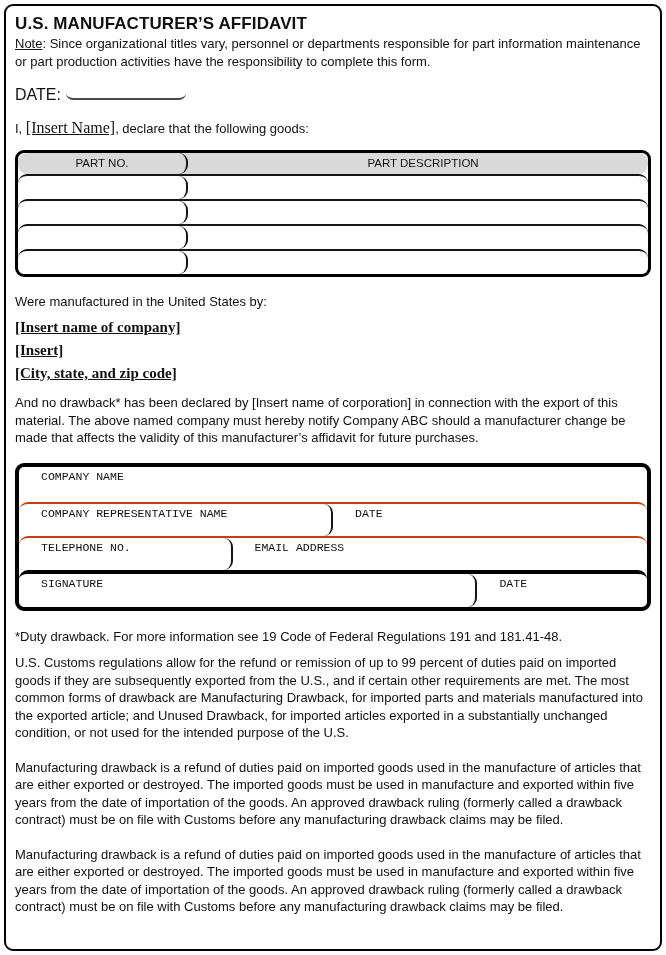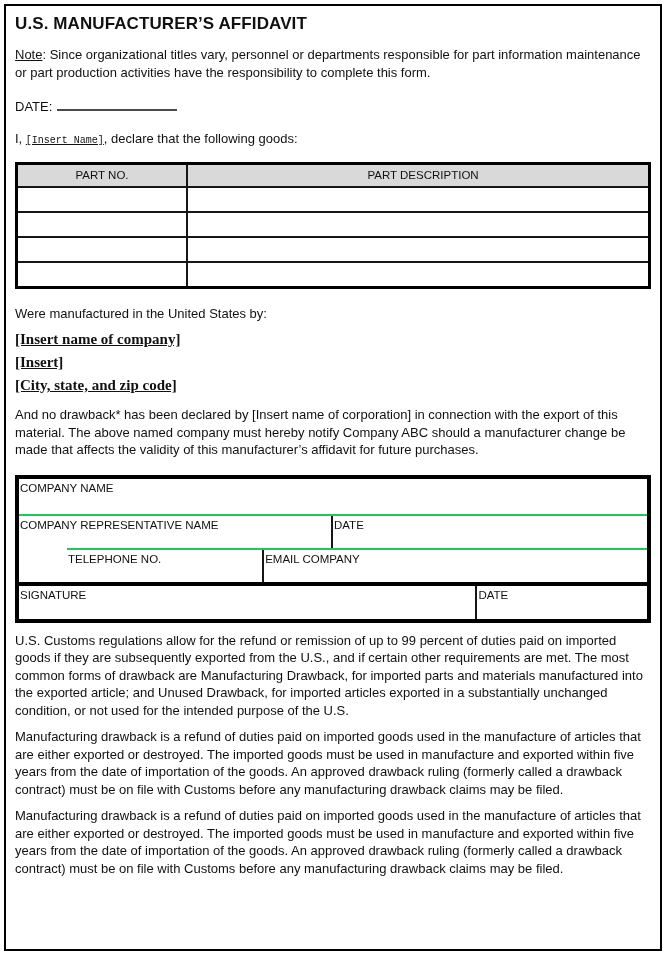--- a/index.html
+++ b/index.html
@@ -1,15 +1,15 @@
 <!DOCTYPE html>
 <html><head>
 <meta charset="utf-8">
 <style>
-  * { box-sizing: border-box; }
+  * { box-sizing: border-box; border-radius: 9px; }
   html, body {
     margin: 0; padding: 0;
     width: 666px; height: 955px;
     background: #ffffff;
     font-family: "Liberation Sans", sans-serif;
     color: #111111;
     overflow: hidden;
   }
   .page {
     margin: 4px;
@@ -23,38 +23,38 @@
     margin: 3px 0 0 0;
     font-size: 17px;
     font-weight: bold;
     letter-spacing: 0.1px;
   }
   p, .para {
     margin: 0;
     font-size: 13px;
     line-height: 17.5px;
   }
-  .note { margin-top: 12px; }
+  .note { margin-top: 1px; }
   .note-label { text-decoration: underline; }
 
-  .date-row { margin-top: 16px; font-size: 13px; height: 18px; }
+  .date-row { margin-top: 16px; font-size: 16px; height: 18px; }
   .date-line {
     display: inline-block;
     width: 120px;
     height: 14px;
     margin-left: 5px;
     border-bottom: 2px solid #4a4a4a;
     vertical-align: baseline;
   }
 
   .declaration { margin-top: 15px; }
   .ph-serif {
-    font-family: Liberation Mono, monospace;
+    font-family: Liberation Serif, serif;
     text-decoration: underline;
-    font-size: 10px;
+    font-size: 16px;
   }
 
   
   .parts-table { margin-top: 12px; border: 3px solid #000000; }
   .pt-row { display: flex; }
   .pt-row + .pt-row { border-top: 2px solid #161616; }
   .pt-header { background: #d9d9d9; height: 21px; gap: 10px; }
   .pt-header .pt-cell {
     font-size: 11.5px;
     text-align: center;
@@ -73,35 +73,35 @@
     font-size: 15px;
     line-height: 23px;
     font-weight: bold;
   }
 
   .drawback-statement { margin-top: 9px; }
 
   
   .company-table { margin-top: 16px; border: 4px solid #000000; }
   .ct-row { display: flex; }
-  .ct-row + .ct-row { border-top: 2px solid #22c55e; }
+  .ct-row + .ct-row { border-top: 2px solid #c2410c; }
   .ct-row.thick-top { border-top: 4px solid #000000; }
-  .ct-cell { padding: 3px 1px; font-size: 11.5px; }
+  .ct-cell { padding: 3px 22px; font-size: 11.5px; font-family: Liberation Mono, monospace; }
   .ct-r1 { height: 35px; }
   .ct-r2 { height: 34px; }
-  .ct-r3 { height: 34px; margin-left: 48px; }
+  .ct-r3 { height: 34px; }
   .ct-r4 { height: 37px; }
   .w50 { width: 50%; border-right: 2px solid #161616; }
   .w34 { width: 34%; border-right: 2px solid #161616; }
   .w73 { width: 73%; border-right: 2px solid #161616; }
   .grow { flex: 1; }
 
   .footnote { margin-top: 17px; }
   .customs-para { margin-top: 9px; }
-  .manu-para { margin-top: 9px; }
+  .manu-para { margin-top: 17px; }
 </style>
 </head>
 <body>
 
 <div class="page">
 
   <h1 class="doc-title">U.S. MANUFACTURER’S AFFIDAVIT</h1>
 
   <p class="note"><span class="note-label">Note</span><span>: Since organizational titles vary, personnel or departments responsible for part information maintenance or part production activities have the responsibility to complete this form.</span></p>
 
@@ -145,28 +145,29 @@
   <div class="company-table">
     <div class="ct-row ct-r1">
       <div class="ct-cell grow"><span>COMPANY NAME</span></div>
     </div>
     <div class="ct-row ct-r2">
       <div class="ct-cell w50"><span>COMPANY REPRESENTATIVE NAME</span></div>
       <div class="ct-cell grow"><span>DATE</span></div>
     </div>
     <div class="ct-row ct-r3">
       <div class="ct-cell w34"><span>TELEPHONE NO.</span></div>
-      <div class="ct-cell grow"><span>EMAIL COMPANY</span></div>
+      <div class="ct-cell grow"><span>EMAIL ADDRESS</span></div>
     </div>
     <div class="ct-row ct-r4 thick-top">
       <div class="ct-cell w73"><span>SIGNATURE</span></div>
       <div class="ct-cell grow"><span>DATE</span></div>
     </div>
   </div>
 
+  <p class="footnote">*Duty drawback. For more information see 19 Code of Federal Regulations 191 and 181.41-48.</p>
 
   <p class="customs-para">U.S. Customs regulations allow for the refund or remission of up to 99 percent of duties paid on imported goods if they are subsequently exported from the U.S., and if certain other requirements are met. The most common forms of drawback are Manufacturing Drawback, for imported parts and materials manufactured into the exported article; and Unused Drawback, for imported articles exported in a substantially unchanged condition, or not used for the intended purpose of the U.S.</p>
 
   <p class="manu-para">Manufacturing drawback is a refund of duties paid on imported goods used in the manufacture of articles that are either exported or destroyed. The imported goods must be used in manufacture and exported within five years from the date of importation of the goods. An approved drawback ruling (formerly called a drawback contract) must be on file with Customs before any manufacturing drawback claims may be filed.</p>
 
   <p class="manu-para">Manufacturing drawback is a refund of duties paid on imported goods used in the manufacture of articles that are either exported or destroyed. The imported goods must be used in manufacture and exported within five years from the date of importation of the goods. An approved drawback ruling (formerly called a drawback contract) must be on file with Customs before any manufacturing drawback claims may be filed.</p>
 
 </div>
 
 </body></html>

